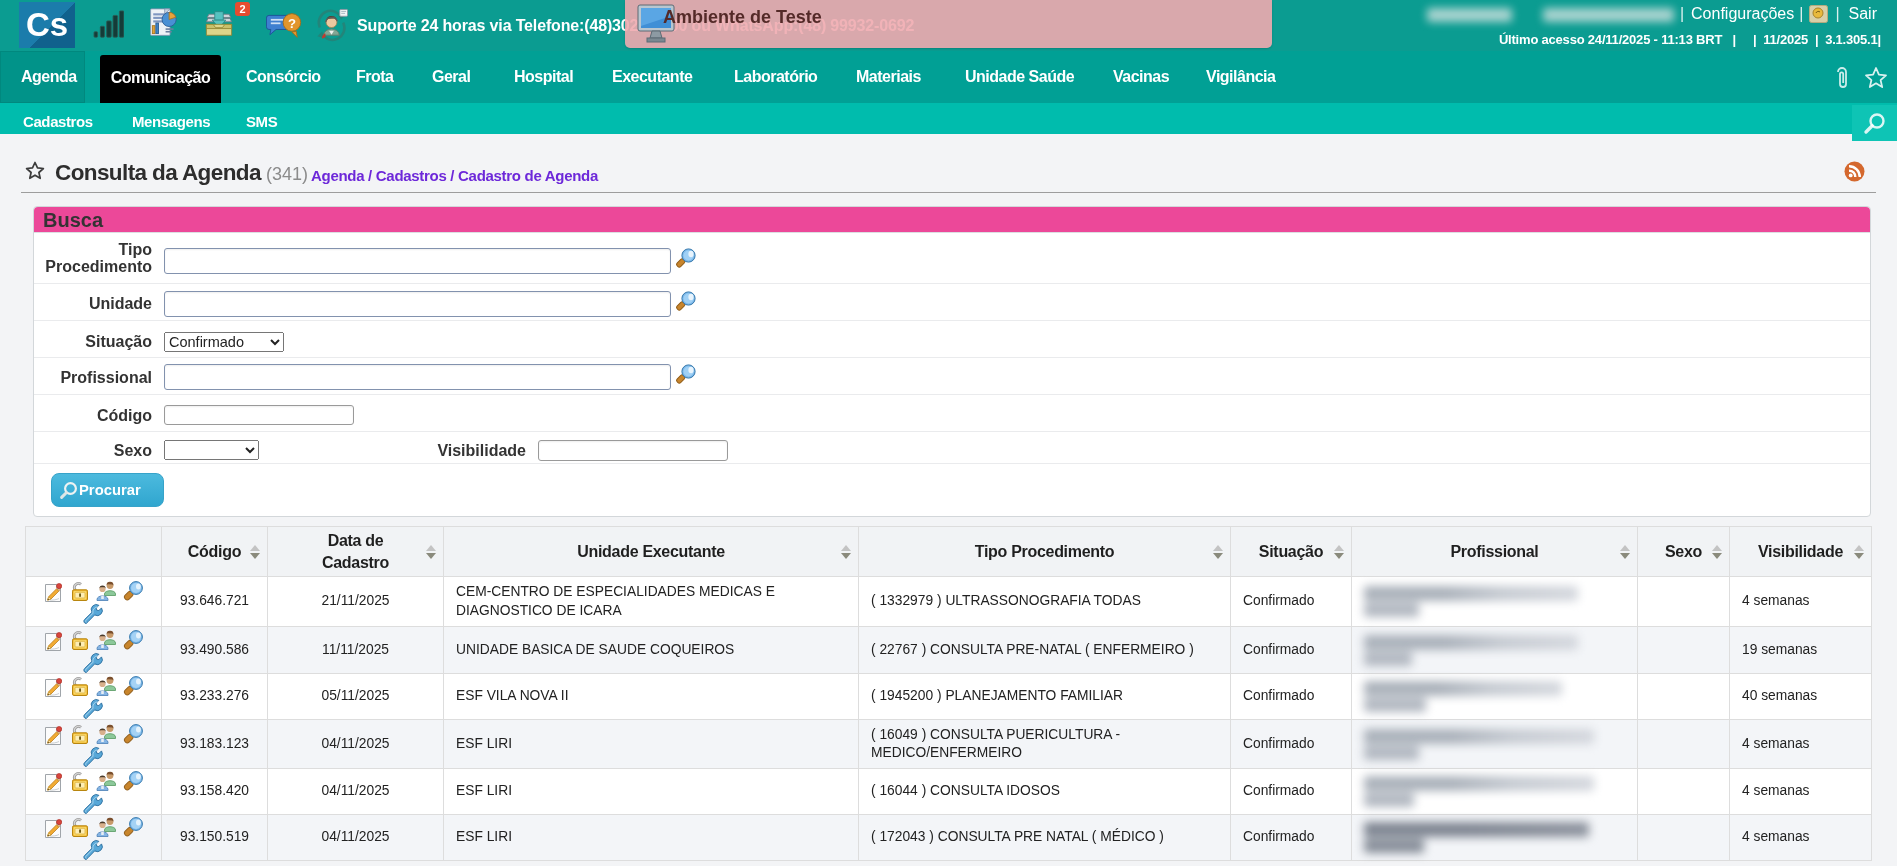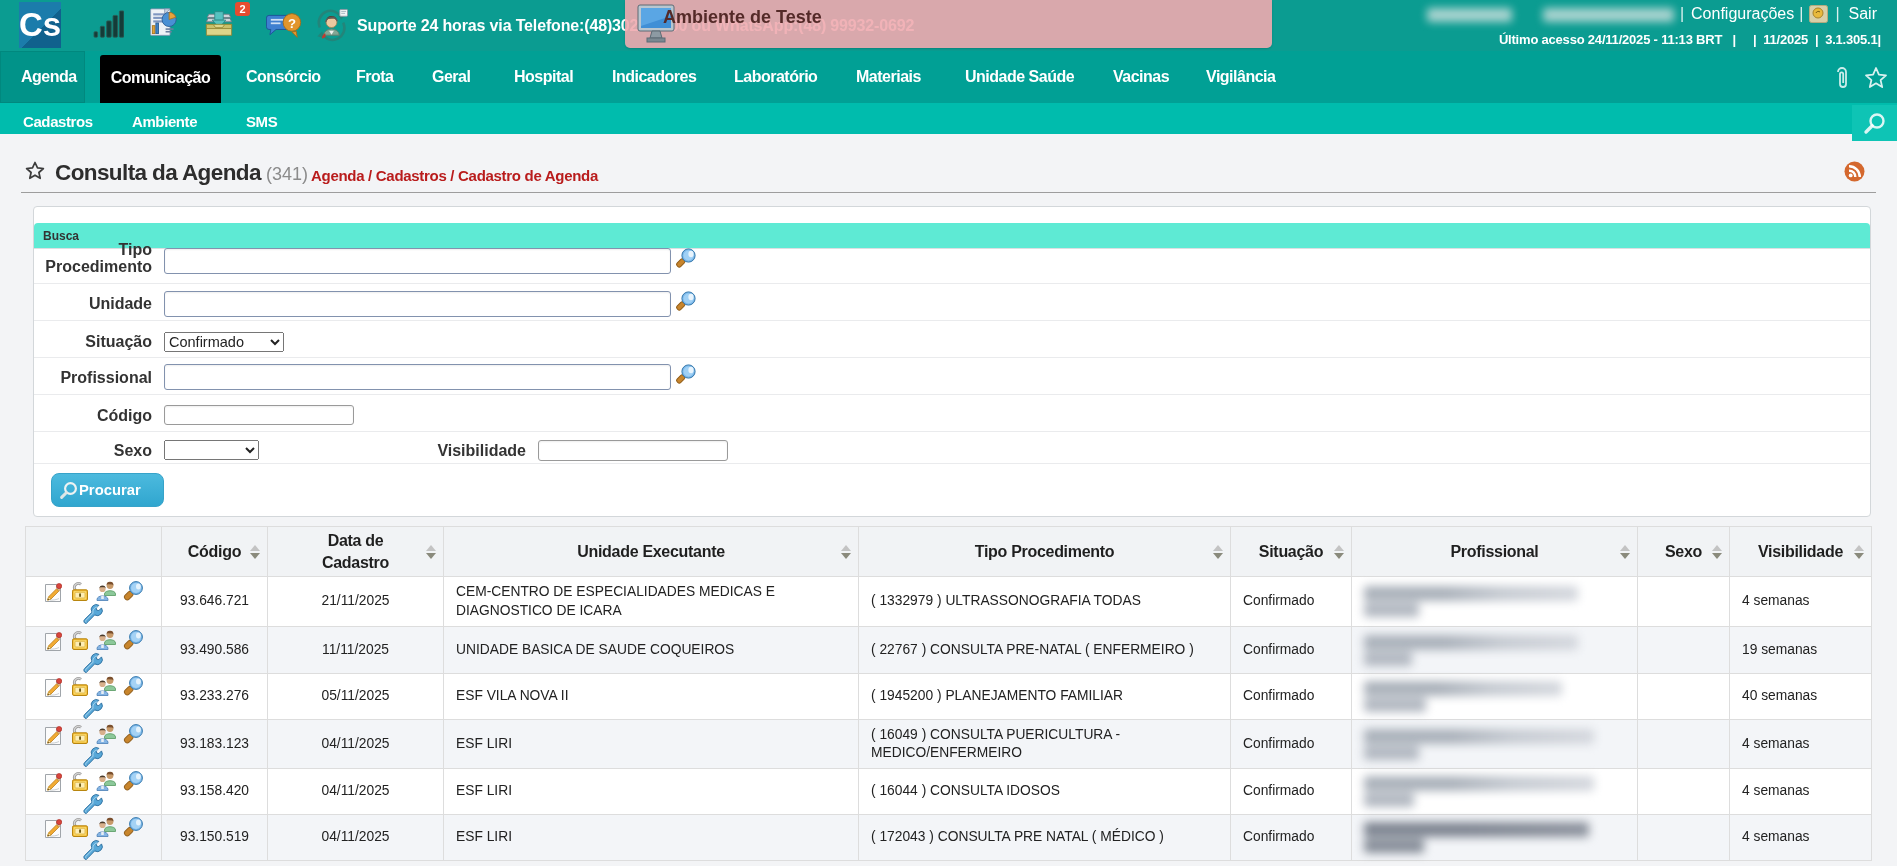--- a/index.html
+++ b/index.html
@@ -1,21 +1,21 @@
 <!DOCTYPE html>
 <html><head>
 <meta charset="utf-8">
 <style>
   * { margin:0; padding:0; box-sizing:border-box; }
   html,body { width:1897px; height:866px; overflow:hidden; }
   body { position:relative; font-family:"Liberation Sans", sans-serif; background:#f3f4f6; }
   .abs { position:absolute; }
   
   .topbar { position:absolute; left:0; top:0; width:1897px; height:51px; background:#0b9c91; }
-  .logo { position:absolute; left:19px; top:2px; width:42px; height:46px;
+  .logo { position:absolute; left:19px; top:2px; width:56px; height:46px;
           background:linear-gradient(135deg,#1b7cab 0 55%,#10618d 55% 100%);
           color:#fff; font-weight:bold; font-size:33px; text-align:center; line-height:45px; }
   .support { position:absolute; left:357px; top:17px; color:#fff; font-size:16px; font-weight:bold; white-space:nowrap; letter-spacing:-0.15px; }
   .badge2 { position:absolute; left:235px; top:2px; width:15px; height:14px; background:#e54c30; border-radius:3px;
             color:#fff; font-size:11px; font-weight:bold; text-align:center; line-height:14px; }
   .banner { position:absolute; left:625px; top:0; width:647px; height:48px; background:rgba(240,170,175,0.9);
             border-radius:0 0 5px 5px; box-shadow:0 1px 2px rgba(0,0,0,0.15); }
   .banner-text { position:absolute; left:38px; right:0; top:7px; color:#542a28; font-size:18px; font-weight:bold; }
   .userline { position:absolute; right:20px; top:5px; color:#fff; font-size:16px; white-space:nowrap; }
   .infoline { position:absolute; right:16px; top:32px; color:#fff; font-size:13px; font-weight:bold; white-space:nowrap; letter-spacing:-0.2px; }
@@ -27,28 +27,28 @@
   .comtab { position:absolute; left:100px; top:4px; width:121px; height:48px; background:#000000; border-radius:3px 3px 0 0;
             color:#fff; font-size:16px; font-weight:bold; text-align:center; line-height:46px; letter-spacing:-0.5px; }
   
   .subbar { position:absolute; left:0; top:103px; width:1897px; height:31px; background:#00bcad; }
   .subitem { position:absolute; top:0; height:38px; line-height:38px; color:#fff; font-size:15px; font-weight:bold; white-space:nowrap; letter-spacing:-0.4px; }
   .searchseg { position:absolute; left:1852px; top:2px; width:45px; height:36px; background:#0ec4b5; }
   
   .titlestar { position:absolute; left:25px; top:161px; }
   .title { position:absolute; left:55px; top:160px; color:#2d2d2d; font-size:22.5px; font-weight:bold; letter-spacing:-0.6px; }
   .title-num { position:absolute; left:266px; top:164px; color:#8b8b8b; font-size:18px; }
-  .crumb { position:absolute; left:311px; top:167px; color:#b91c1c; font-size:15px; font-weight:bold; letter-spacing:-0.3px; }
+  .crumb { position:absolute; left:311px; top:167px; color:#6d28d9; font-size:15px; font-weight:bold; letter-spacing:-0.3px; }
   .titlehr { position:absolute; left:21px; top:192px; width:1855px; height:1px; background:#9d9d9d; }
   .rss { position:absolute; left:1844px; top:161px; }
   
   .panel { position:absolute; left:33px; top:206px; width:1838px; height:311px; background:#fff;
            border:1px solid #d3d7da; border-radius:4px; }
-  .phead { position:absolute; left:0; top:16px; width:100%; height:26px; background:#5eead4; border-bottom:1px solid #dcdfe2;
-           border-radius:4px 4px 0 0; color:#333; font-size:12px; font-weight:bold; line-height:26px; padding-left:9px; }
+  .phead { position:absolute; left:0; top:0; width:100%; height:26px; background:#ec4899; border-bottom:1px solid #dcdfe2;
+           border-radius:4px 4px 0 0; color:#333; font-size:20px; font-weight:bold; line-height:26px; padding-left:9px; }
   .fsep { position:absolute; left:0; width:100%; height:1px; background:#eaebed; }
   .flabel { position:absolute; color:#333; font-size:16px; font-weight:bold; text-align:right; width:151px; left:-33px; line-height:17px; }
   .finput { position:absolute; border:1px solid #8292ae; border-radius:3px; background:#fff; box-shadow:inset 0 1px 2px rgba(0,0,0,0.07); }
   .fselect { position:absolute; font-family:"Liberation Sans",sans-serif; font-size:14.5px; color:#222; }
   .procurar { position:absolute; left:17px; top:266px; width:113px; height:34px; background:linear-gradient(#4cbade,#30a6cf);
               border:1px solid #37a3c9; border-radius:8px; color:#fff; font-size:14.8px; font-weight:bold;
               text-align:left; line-height:32px; padding-left:27px; }
   
   .tablewrap { position:absolute; left:25px; top:526px; width:1846px; }
   .grid { width:1846px; table-layout:fixed; border-collapse:collapse; font-size:13.8px; color:#222; }
@@ -154,37 +154,37 @@
 </div>
 
 <div class="navbar">
   <div class="agendabox"></div>
   <span class="navitem" style="left:21px">Agenda</span>
   <div class="comtab">Comunicação</div>
   <span class="navitem" style="left:246px">Consórcio</span>
   <span class="navitem" style="left:356px">Frota</span>
   <span class="navitem" style="left:432px">Geral</span>
   <span class="navitem" style="left:514px">Hospital</span>
-  <span class="navitem" style="left:612px">Indicadores</span>
+  <span class="navitem" style="left:612px">Executante</span>
   <span class="navitem" style="left:734px">Laboratório</span>
   <span class="navitem" style="left:856px">Materiais</span>
   <span class="navitem" style="left:965px">Unidade Saúde</span>
   <span class="navitem" style="left:1113px">Vacinas</span>
   <span class="navitem" style="left:1206px">Vigilância</span>
   <svg class="abs" style="left:1834px;top:15px" width="16" height="24" viewBox="0 0 16 24">
     <path d="M4 6 a4 4 0 0 1 8 0 v12 a3 3 0 0 1 -6 0 v-10 a1.6 1.6 0 0 1 3.2 0 v9" fill="none" stroke="rgba(255,255,255,0.8)" stroke-width="1.8"></path>
   </svg>
   <svg class="abs" style="left:1864px;top:15px" width="24" height="23" viewBox="0 0 24 23">
     <path d="M12 2 l2.9 6.6 7.1 0.7 -5.4 4.8 1.6 7 -6.2 -3.8 -6.2 3.8 1.6 -7 -5.4 -4.8 7.1 -0.7 z" fill="none" stroke="rgba(255,255,255,0.85)" stroke-width="1.8" stroke-linejoin="round"></path>
   </svg>
 </div>
 
 <div class="subbar">
   <span class="subitem" style="left:23px">Cadastros</span>
-  <span class="subitem" style="left:132px">Ambiente</span>
+  <span class="subitem" style="left:132px">Mensagens</span>
   <span class="subitem" style="left:246px">SMS</span>
   <div class="searchseg">
     <svg style="position:absolute;left:11px;top:7px" width="24" height="24" viewBox="0 0 24 24">
       <circle cx="14" cy="9" r="6.5" fill="none" stroke="rgba(255,255,255,0.85)" stroke-width="2.4"></circle>
       <path d="M9.2 13.8 L3 20" stroke="rgba(255,255,255,0.85)" stroke-width="3.4" stroke-linecap="round"></path>
     </svg>
   </div>
 </div>
 
 <svg class="titlestar" width="20" height="20" viewBox="0 0 20 20">

